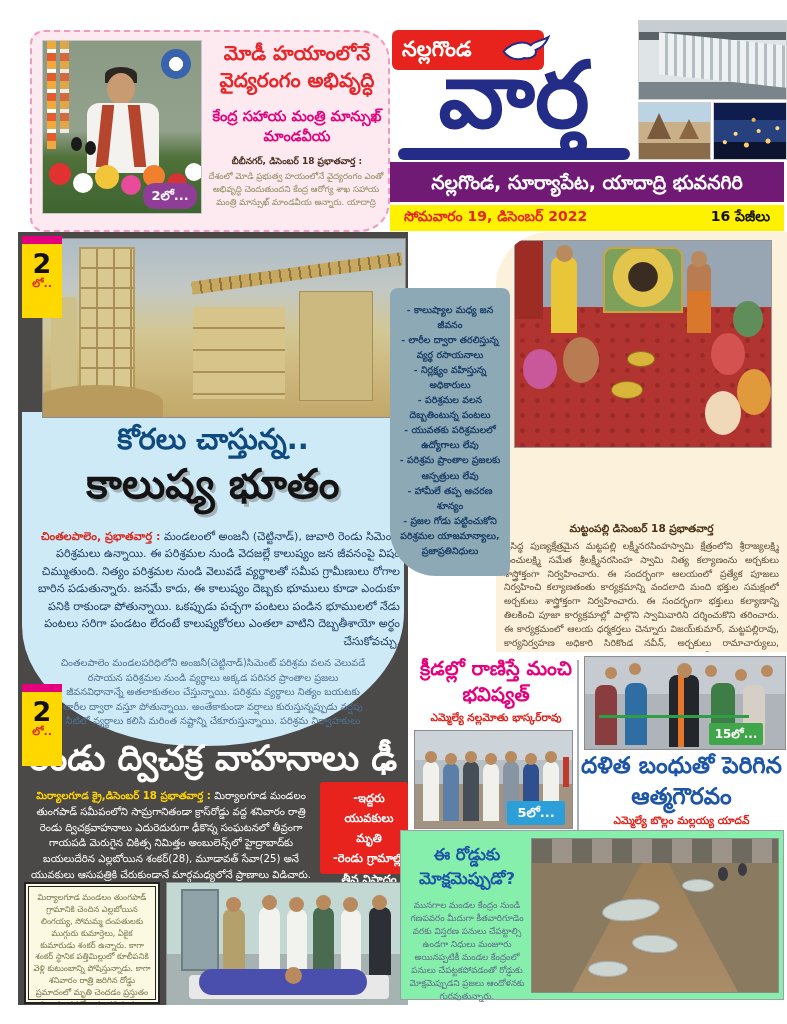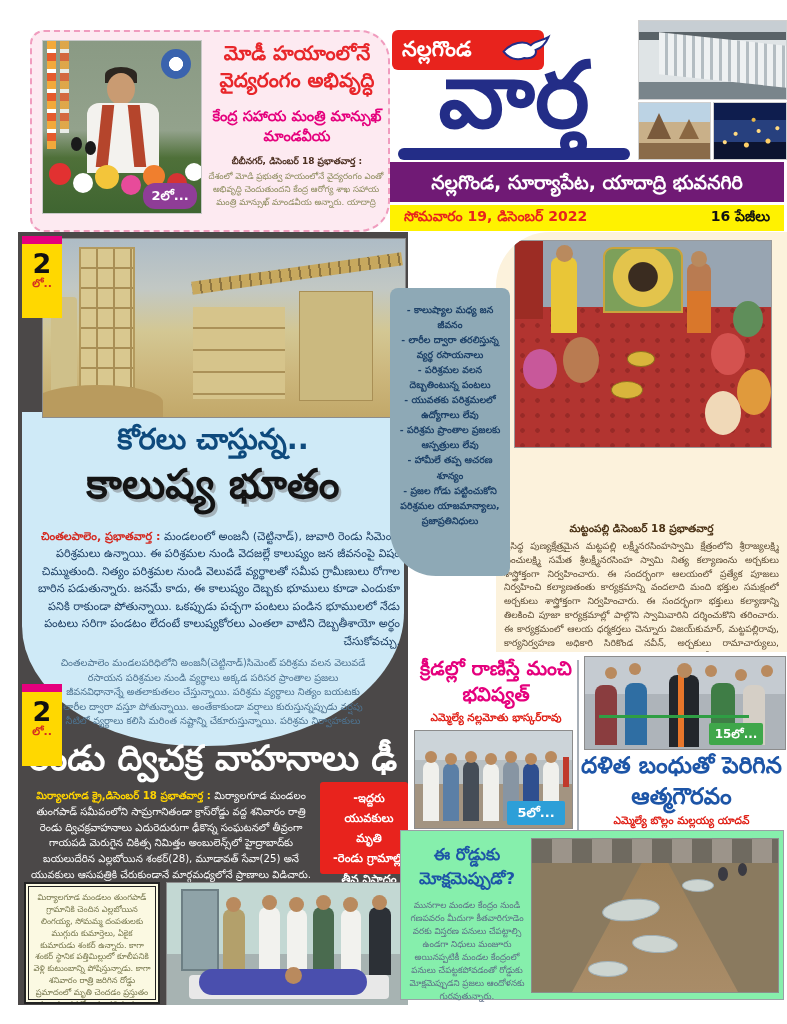--- a/index.html
+++ b/index.html
@@ -234,20 +234,21 @@
       <div class="abs head" style="left:205px;top:12px;width:15px;height:15px;"></div>
       <div class="abs stretch"></div>
       <div class="abs sheet"></div>
       <div class="abs head" style="left:118px;top:84px;width:17px;height:17px;"></div>
     </div>
   </div>
 
   <div class="abs bulbox ovh">
     <div class="bul">- కాలుష్యాల మధ్య జన జీవనం</div>
     <div class="bul">- లారీల ద్వారా తరలిస్తున్న వ్యర్థ రసాయనాలు</div>
+    <div class="bul">- నిర్లక్ష్యం వహిస్తున్న అధికారులు</div>
     <div class="bul">- పరిశ్రమల వలన దెబ్బతింటున్న పంటలు</div>
     <div class="bul">- యువతకు పరిశ్రమలలో ఉద్యోగాలు లేవు</div>
     <div class="bul">- పరిశ్రమ ప్రాంతాల ప్రజలకు ఆస్పత్రులు లేవు</div>
     <div class="bul">- హామీలే తప్ప ఆచరణ శూన్యం</div>
     <div class="bul">- ప్రజల గోడు పట్టించుకోని పరిశ్రమల యాజమాన్యాలు, ప్రజాప్రతినిధులు</div>
   </div>
 
   <div class="abs cream ovh">
     <div class="abs tphoto">
       <div class="abs carpetdots"></div>

